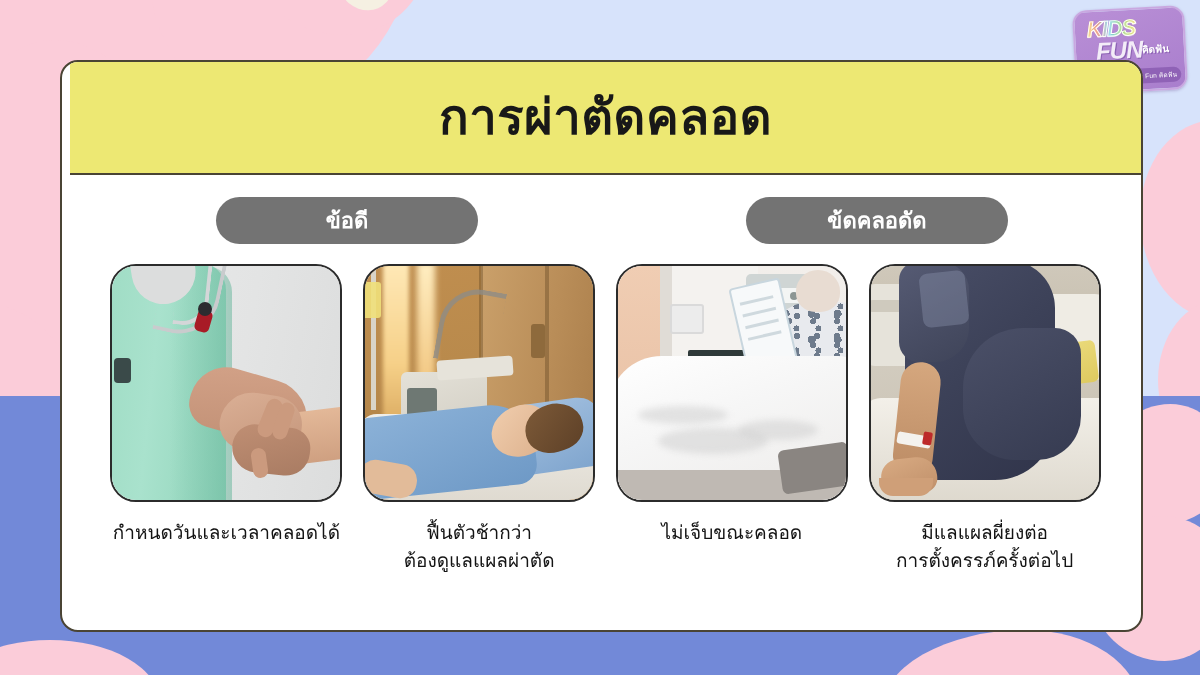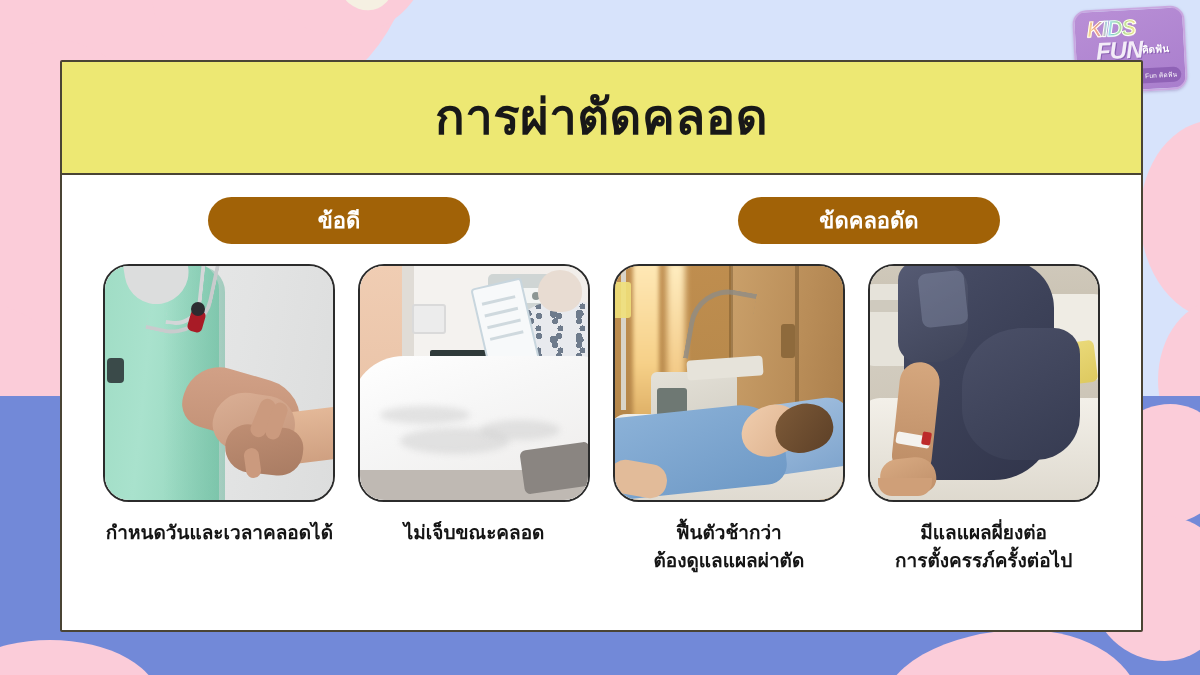--- a/index.html
+++ b/index.html
@@ -108,24 +108,25 @@
 
   
   #slide-card {
     position: absolute;
     left: 60px;
     top: 60px;
     width: 1083px;
     height: 572px;
     background: #ffffff;
     border: 2px solid #4a4434;
-    border-radius: 2px;
+    border-radius: 18px;
     overflow: hidden;
     display: flex;
     flex-direction: column;
+    padding-left: 8px;
   }
 
   #title-banner {
     flex: 0 0 113px;
     background: #ede873;
     border-bottom: 2px solid #4a4434;
     display: flex;
     align-items: center;
     justify-content: center;
   }
@@ -148,39 +149,38 @@
   
   #section-pills {
     display: flex;
     position: relative;
     height: 47px;
   }
 
   .pill {
     position: absolute;
     height: 47px;
-    background: #a16207;
+    background: #737373;
     border-radius: 24px;
     display: flex;
     align-items: center;
     justify-content: center;
     color: #ffffff;
     font-size: 22px;
     font-weight: 600;
   }
 
   .pill-pros { left: 116px; width: 262px; }
   .pill-cons { left: 646px; width: 262px; }
 
   
   #columns {
     display: flex;
     margin-top: 20px;
     gap: 0;
-    font-weight: bold;
   }
 
   .col {
     width: 25%;
     display: flex;
     flex-direction: column;
     align-items: center;
   }
 
   .photo-frame {
@@ -621,20 +621,47 @@
             <div class="arm-nurse"></div>
             <div class="arm-patient"></div>
             <div class="hand-top"></div>
             <div class="hand-bottom"></div>
             <div class="finger" style="left:150px;top:132px;width:16px;height:40px;transform:rotate(22deg);"></div>
             <div class="finger" style="left:164px;top:136px;width:15px;height:38px;transform:rotate(18deg);"></div>
             <div class="finger" style="left:140px;top:182px;width:15px;height:30px;transform:rotate(-8deg);"></div>
           </div>
         </div>
         <div class="caption">กำหนดวันและเวลาคลอดได้</div>
+      </div>
+
+      <div class="col">
+        <div class="photo-frame">
+          <div class="photo p3">
+            <div class="wood-panel"></div>
+            <div class="wood-seam" style="right:110px;"></div>
+            <div class="wood-seam" style="right:44px;"></div>
+            <div class="light-strip"></div>
+            <div class="light-strip2"></div>
+            <div class="outlet"></div>
+            <div class="tube"></div>
+            <div class="iv-pole"></div>
+            <div class="iv-bag"></div>
+            <div class="monitor"></div>
+            <div class="monitor-screen"></div>
+            <div class="monitor-tray"></div>
+            <div class="bed-white"></div>
+            <div class="pillow"></div>
+            <div class="body-gown"></div>
+            <div class="face"></div>
+            <div class="hair"></div>
+            <div class="arm3"></div>
+          </div>
+        </div>
+        <div class="caption">ฟื้นตัวช้ากว่า
+ต้องดูแลแผลผ่าตัด</div>
       </div>
 
       <div class="col">
         <div class="photo-frame">
           <div class="photo p2">
             <div class="wall-l"></div>
             <div class="wall-mid"></div>
             <div class="door-strip"></div>
             <div class="cabinet"></div>
             <div class="machine"></div>
@@ -659,47 +686,20 @@
             <div class="sheet-fold" style="left:120px;bottom:60px;width:80px;height:20px;"></div>
             <div class="bed-base"></div>
             <div class="bed-rail"></div>
           </div>
         </div>
         <div class="caption">ไม่เจ็บขณะคลอด</div>
       </div>
 
       <div class="col">
         <div class="photo-frame">
-          <div class="photo p3">
-            <div class="wood-panel"></div>
-            <div class="wood-seam" style="right:110px;"></div>
-            <div class="wood-seam" style="right:44px;"></div>
-            <div class="light-strip"></div>
-            <div class="light-strip2"></div>
-            <div class="outlet"></div>
-            <div class="tube"></div>
-            <div class="iv-pole"></div>
-            <div class="iv-bag"></div>
-            <div class="monitor"></div>
-            <div class="monitor-screen"></div>
-            <div class="monitor-tray"></div>
-            <div class="bed-white"></div>
-            <div class="pillow"></div>
-            <div class="body-gown"></div>
-            <div class="face"></div>
-            <div class="hair"></div>
-            <div class="arm3"></div>
-          </div>
-        </div>
-        <div class="caption">ฟื้นตัวช้ากว่า
-ต้องดูแลแผลผ่าตัด</div>
-      </div>
-
-      <div class="col">
-        <div class="photo-frame">
           <div class="photo p4">
             <div class="wall4"></div>
             <div class="bed-rail4"></div>
             <div class="rail-bar"></div>
             <div class="bed-rail-r"></div>
             <div class="yellow-pad"></div>
             <div class="mattress"></div>
             <div class="gown"></div>
             <div class="gown-belly"></div>
             <div class="gown-sleeve"></div>

